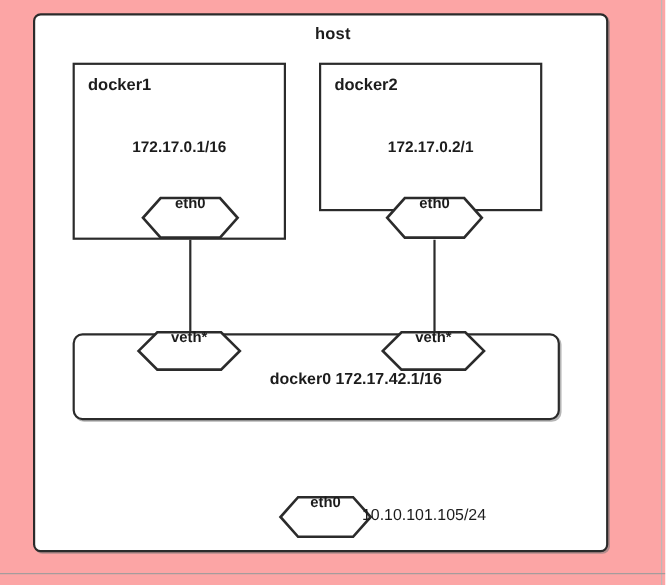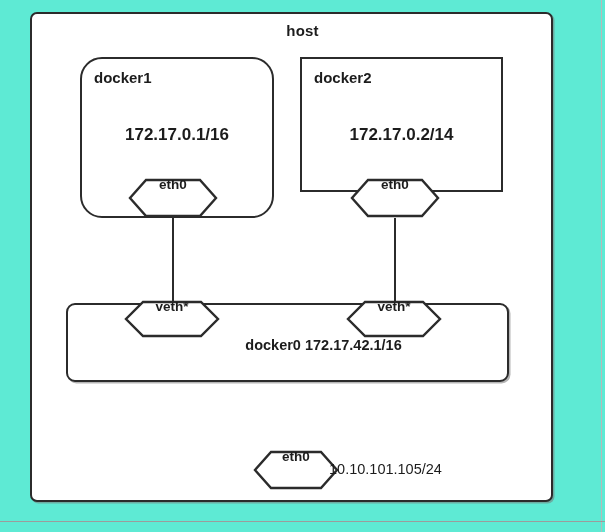--- a/index.html
+++ b/index.html
@@ -7,21 +7,21 @@
     padding: 0;
     background: #ffffff;
   }
   body {
     font-family: "Liberation Sans", sans-serif;
   }
   #canvas {
     position: relative;
     width: 605px;
     height: 532px;
-    background: #5eead4;
+    background: #fca5a5;
     overflow: hidden;
   }
 
   
   .edge-line-right {
     position: absolute;
     top: 0;
     left: 601px;
     width: 1px;
     height: 532px;
@@ -61,38 +61,38 @@
     letter-spacing: 0.2px;
   }
 
   
   .container-box {
     position: absolute;
     border: 2px solid #2b2b2b;
     background: #ffffff;
     box-sizing: border-box;
   }
-  #docker1-box { left: 80px;  top: 57px; width: 194px; height: 161px; border-radius: 22px; }
-  #docker2-box { left: 300px; top: 57px; width: 203px; height: 135px; }
+  #docker1-box { left: 66px;  top: 57px; width: 194px; height: 161px; }
+  #docker2-box { left: 290px; top: 57px; width: 203px; height: 135px; }
 
   .container-name {
     position: absolute;
     left: 12px;
     top: 10px;
     font-size: 15px;
     font-weight: bold;
     color: #1c1c1c;
   }
   .container-ip {
     position: absolute;
     left: 0;
     top: 66px;
     width: 100%;
     text-align: center;
-    font-size: 17px;
+    font-size: 14px;
     font-weight: bold;
     color: #1c1c1c;
   }
 
   
   .hex {
     position: absolute;
     display: flex;
     justify-content: center;
   }
@@ -170,21 +170,21 @@
   <div class="host-box"></div>
   <div class="host-title">host</div>
 
   <div class="container-box" id="docker1-box">
     <div class="container-name">docker1</div>
     <div class="container-ip">172.17.0.1/16</div>
   </div>
 
   <div class="container-box" id="docker2-box">
     <div class="container-name">docker2</div>
-    <div class="container-ip">172.17.0.2/14</div>
+    <div class="container-ip">172.17.0.2/1</div>
   </div>
 
   <div class="hex" id="eth0-docker1">
     <svg width="90" height="40" viewBox="0 0 90 40">
       <polygon points="18,2 72,2 88,20 72,38 18,38 2,20" fill="#ffffff" stroke="#2b2b2b" stroke-width="2.4" stroke-linejoin="miter"></polygon>
     </svg>
     <span class="hex-label">eth0</span>
   </div>
 
   <div class="hex" id="eth0-docker2">

